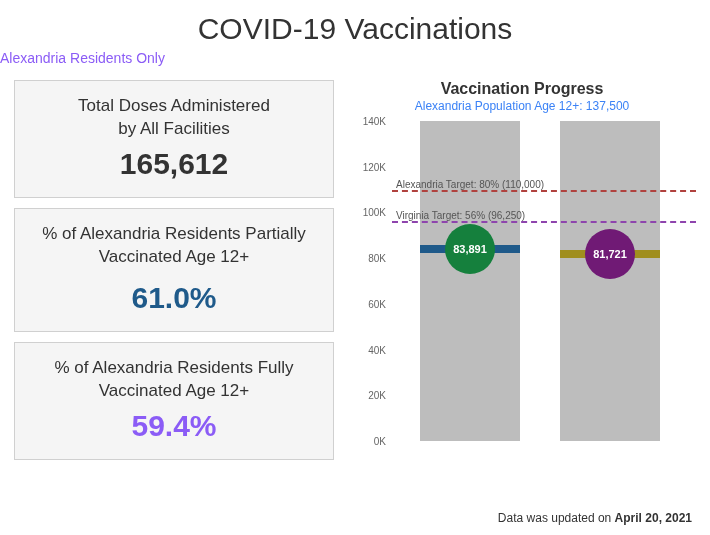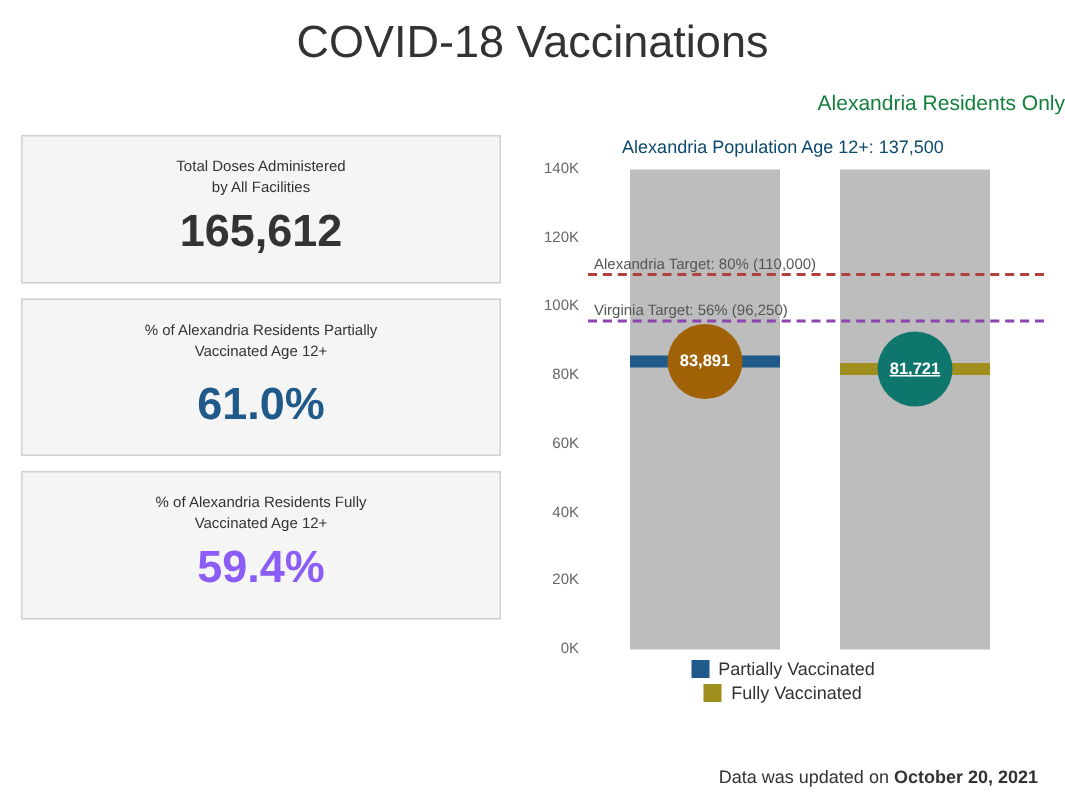--- a/index.html
+++ b/index.html
@@ -12,45 +12,45 @@
     color: #333;
   }
   .title {
     text-align: center;
     font-size: 30px;
     font-weight: 400;
     margin-top: 12px;
     color: #333;
   }
   .subtitle {
-    text-align: right;
+    text-align: left;
     font-size: 14px;
-    color: #15803d;
-    margin-top: 14px;
+    color: #8b5cf6;
+    margin-top: 4px;
   }
   .content {
     display: flex;
     margin-top: 14px;
     padding: 0 14px;
     gap: 14px;
   }
   .left {
     width: 320px;
     display: flex;
     flex-direction: column;
     gap: 10px;
   }
   .card {
     background: #f5f5f5;
     border: 1px solid #d0d0d0;
     padding: 14px 10px 16px 10px;
     text-align: center;
   }
   .card-label {
-    font-size: 10px;
+    font-size: 17px;
     color: #333;
     line-height: 1.35;
   }
   .card-value {
     font-size: 30px;
     font-weight: 700;
     margin-top: 6px;
     color: #333;
     text-align: center;
   }
@@ -62,21 +62,21 @@
   }
   .chart-title {
     text-align: center;
     font-size: 16px;
     font-weight: 600;
     color: #333;
   }
   .chart-sub {
     text-align: center;
     font-size: 12px;
-    color: #0c4a6e;
+    color: #3b82f6;
     margin-top: 1px;
   }
   .plot {
     position: relative;
     height: 320px;
     margin-top: 8px;
   }
   .y-axis {
     position: absolute;
     left: 0;
@@ -137,22 +137,22 @@
     width: 50px;
     height: 50px;
     border-radius: 50%;
     display: flex;
     align-items: center;
     justify-content: center;
     color: #fff;
     font-size: 11px;
     font-weight: 600;
   }
-  .bubble.b1 { background: #a16207; }
-  .bubble.b2 { background: #0f766e; text-decoration: underline; }
+  .bubble.b1 { background: #15803d; }
+  .bubble.b2 { background: #701a75; }
   .legend {
     text-align: center;
     margin-top: 6px;
   }
   .legend-row {
     display: flex;
     align-items: center;
     justify-content: center;
     gap: 6px;
     font-size: 12px;
@@ -170,21 +170,21 @@
     right: 18px;
     bottom: 10px;
     font-size: 12px;
     color: #333;
   }
   .footer b { font-weight: 700; }
 </style>
 </head>
 <body>
 
-<div class="title">COVID-18 Vaccinations</div>
+<div class="title">COVID-19 Vaccinations</div>
 <div class="subtitle">Alexandria Residents Only</div>
 
 <div class="content">
   <div class="left">
 
     <div class="card">
       <div class="card-label">
         <span>Total Doses Administered</span><br>
         <span>by All Facilities</span>
       </div>
@@ -203,20 +203,21 @@
       <div class="card-label">
         <span>% of Alexandria Residents Fully</span><br>
         <span>Vaccinated Age 12+</span>
       </div>
       <div class="card-value fully">59.4%</div>
     </div>
 
   </div>
 
   <div class="right">
+    <div class="chart-title">Vaccination Progress</div>
     <div class="chart-sub">Alexandria Population Age 12+: 137,500</div>
 
     <div class="plot">
       <div class="y-axis">
         <div class="y-tick" style="top:0%">140K</div>
         <div class="y-tick" style="top:14.29%">120K</div>
         <div class="y-tick" style="top:28.57%">100K</div>
         <div class="y-tick" style="top:42.86%">80K</div>
         <div class="y-tick" style="top:57.14%">60K</div>
         <div class="y-tick" style="top:71.43%">40K</div>
@@ -239,28 +240,18 @@
 
         <div class="bubble b1" id="bub1" style="left: 53px; top: 103.249px;">
           <span>83,891</span>
         </div>
         <div class="bubble b2" id="bub2" style="left: 193px; top: 108.209px;">
           <span>81,721</span>
         </div>
       </div>
     </div>
 
-    <div class="legend">
-      <div class="legend-row">
-        <div class="swatch partial"></div>
-        <span>Partially Vaccinated</span>
-      </div>
-      <div class="legend-row">
-        <div class="swatch fully"></div>
-        <span>Fully Vaccinated</span>
-      </div>
-    </div>
   </div>
 </div>
 
 <div class="footer">
-  <span>Data was updated on </span><b>October 20, 2021</b>
+  <span>Data was updated on </span><b>April 20, 2021</b>
 </div>
 
 </body></html>

